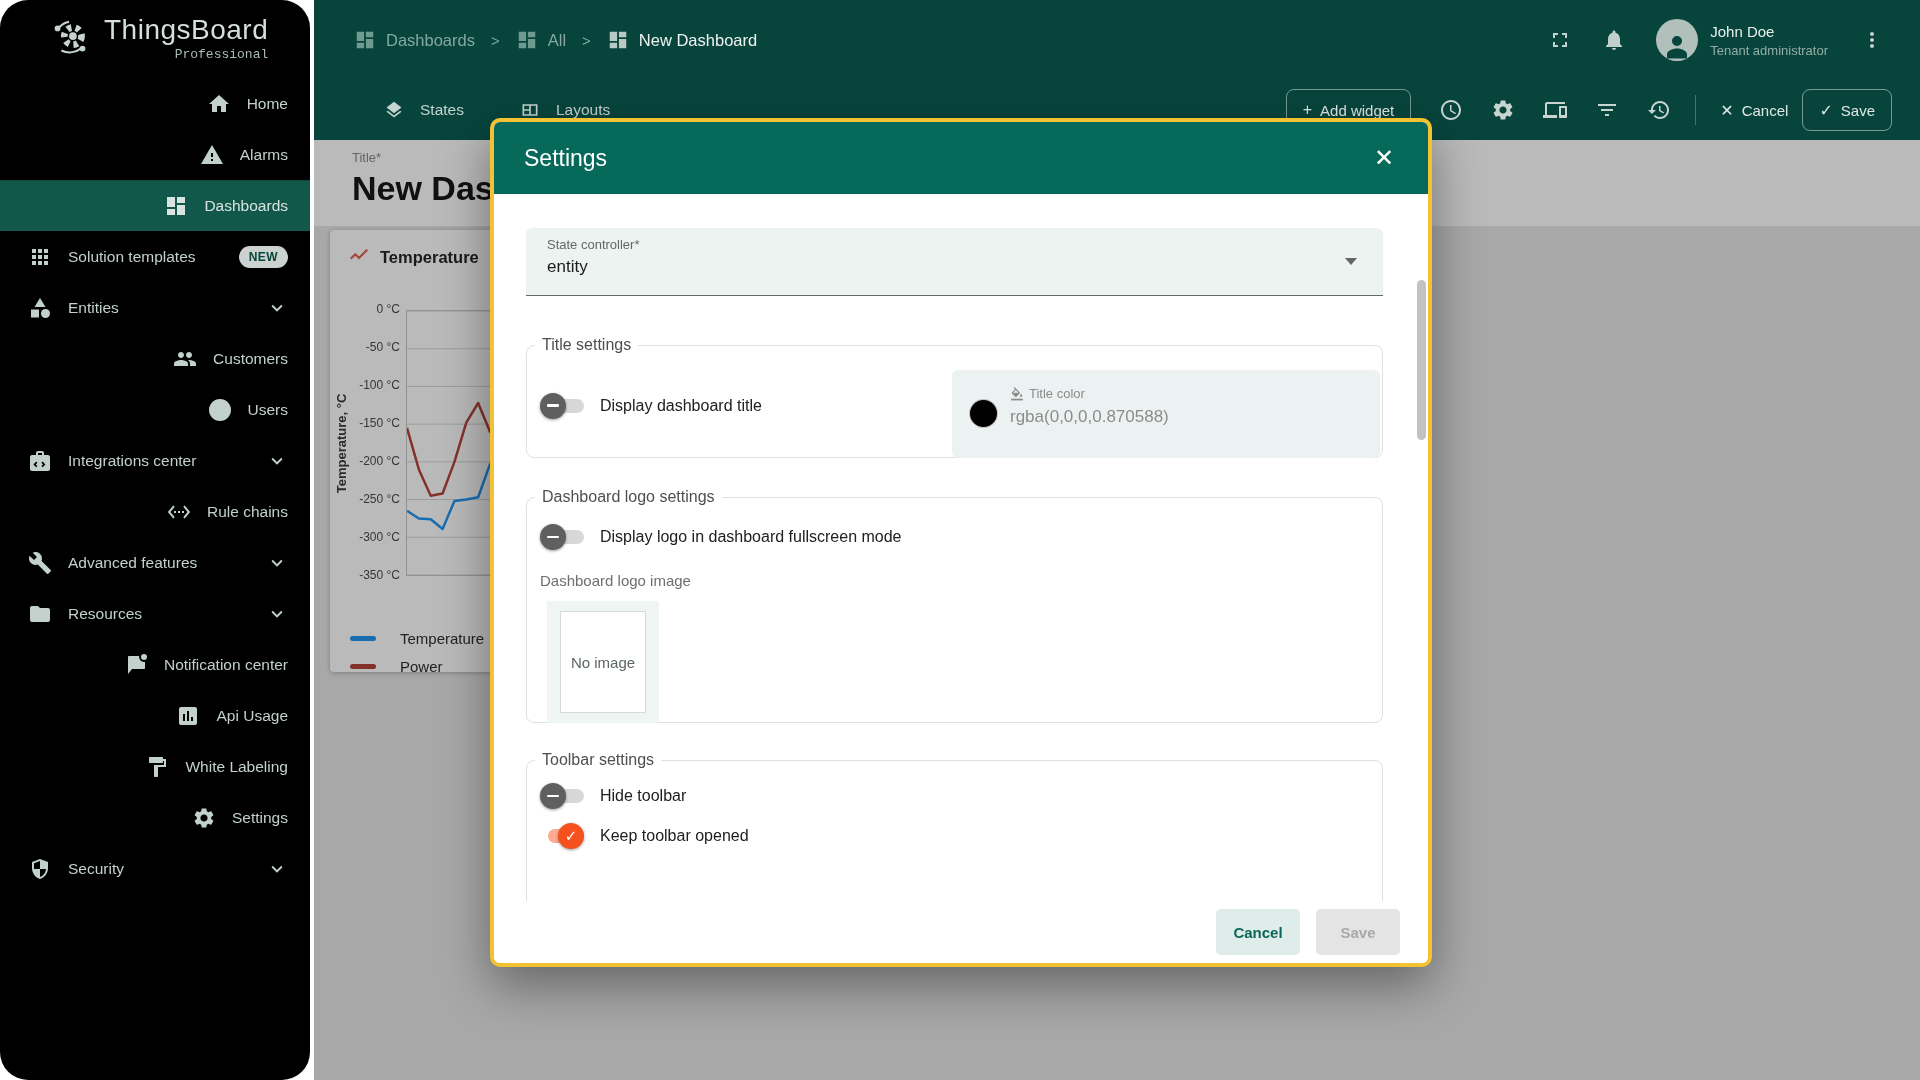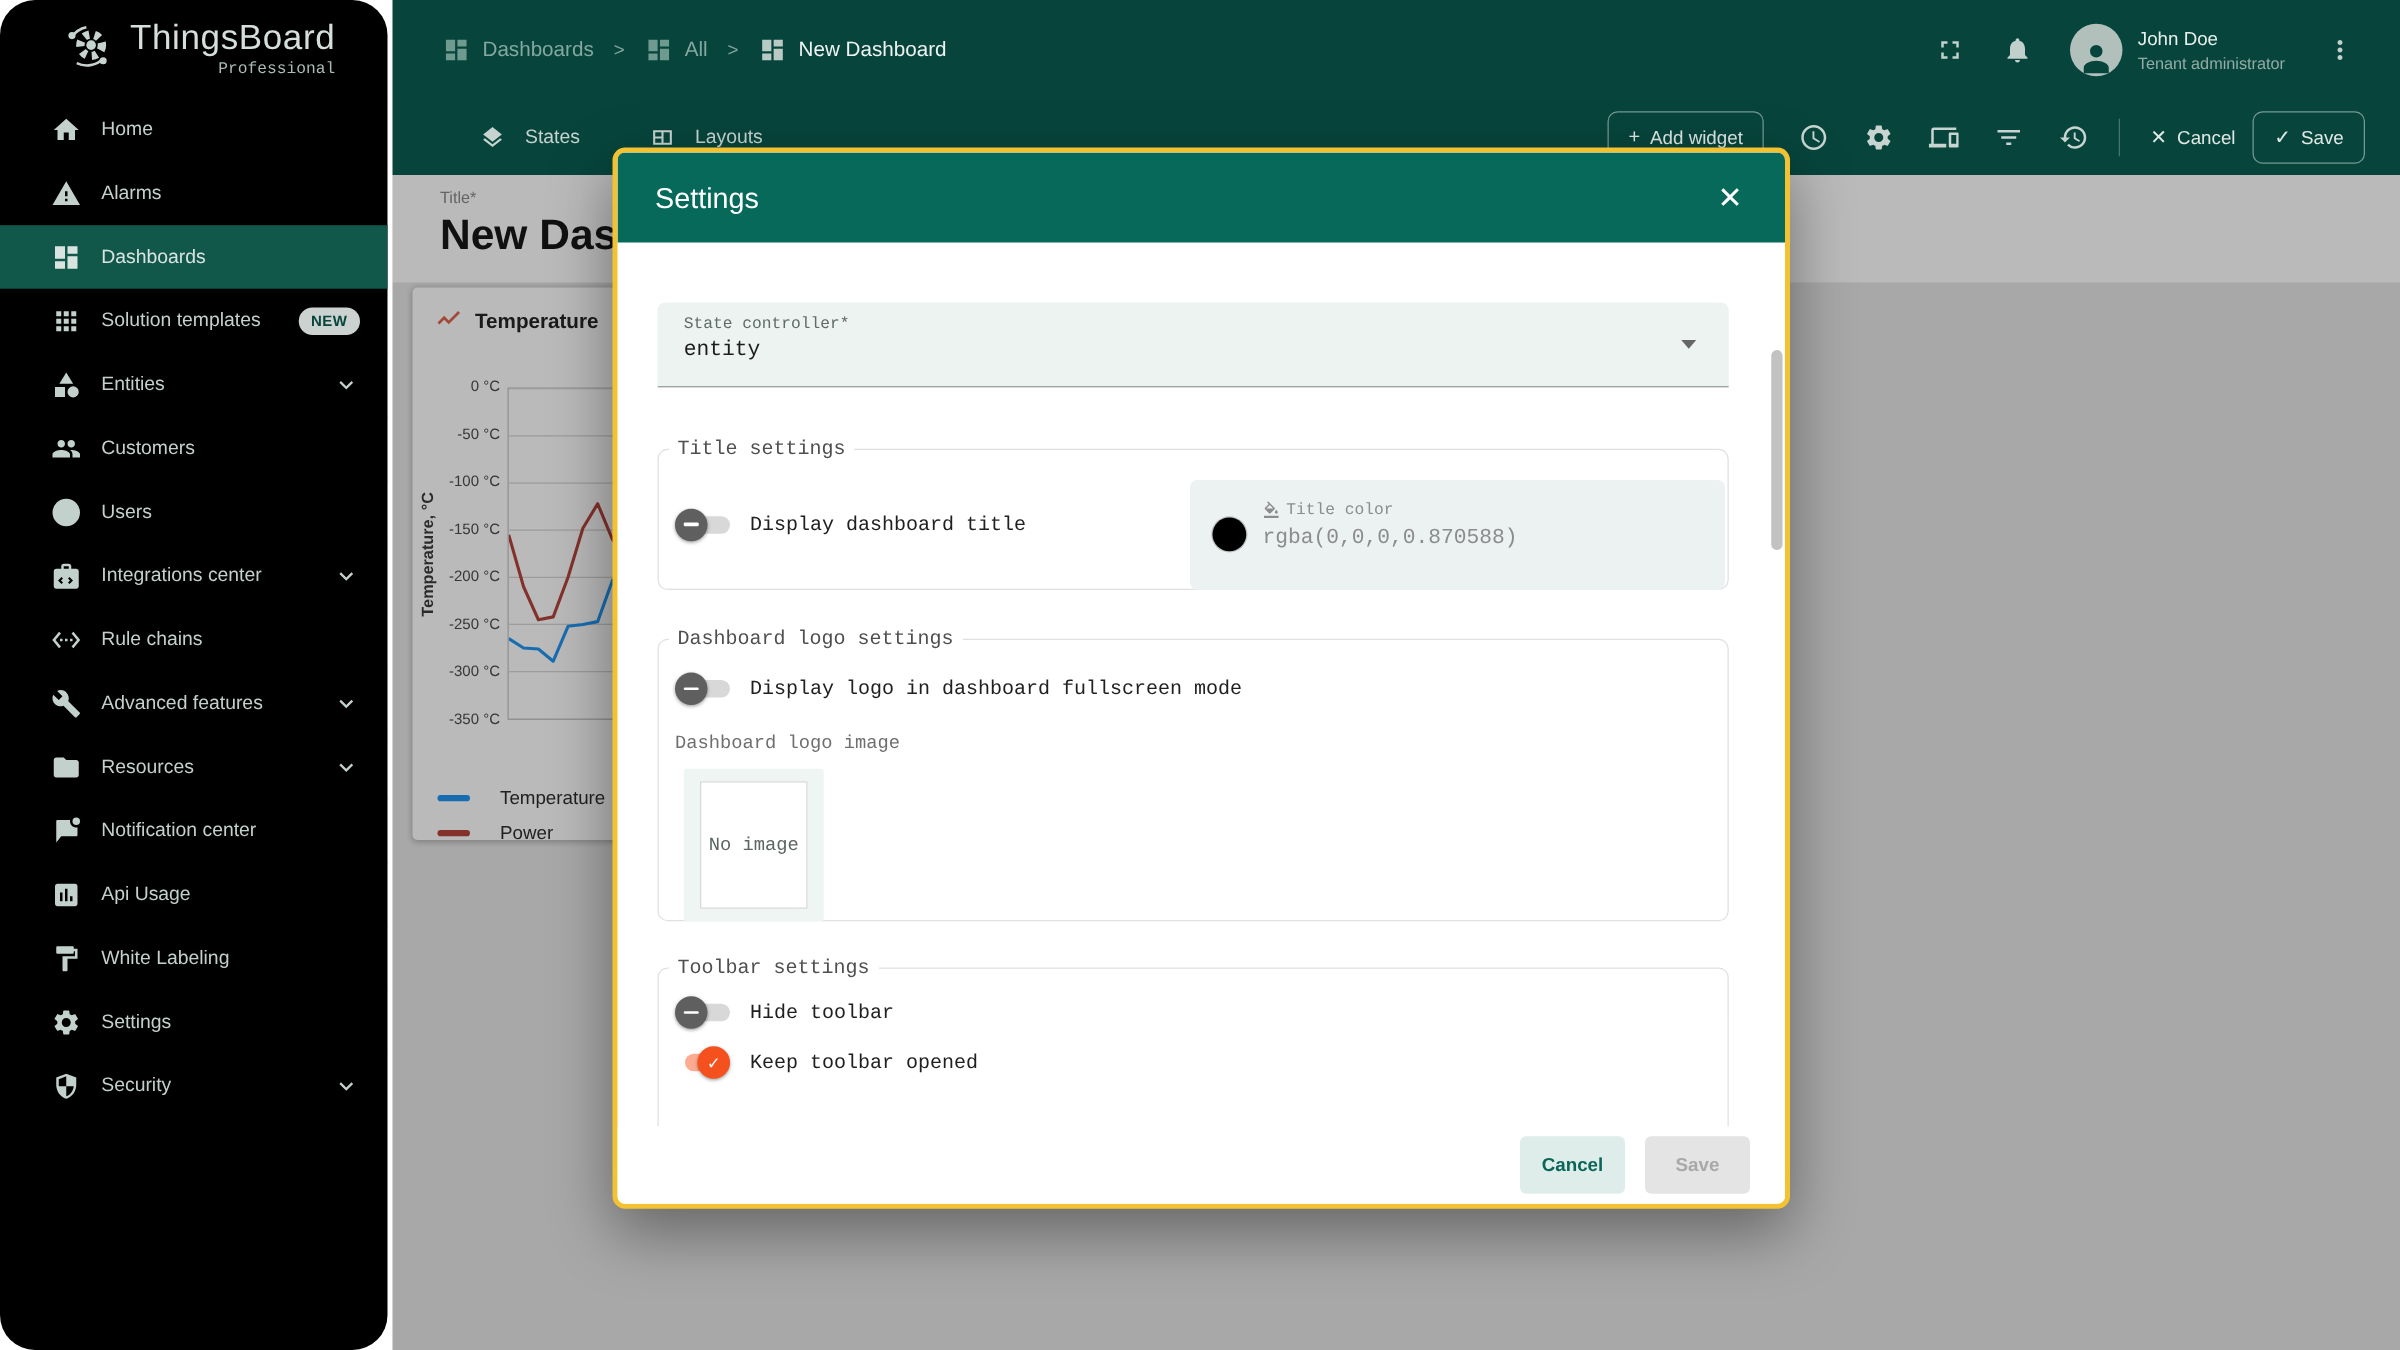--- a/index.html
+++ b/index.html
@@ -6,22 +6,22 @@
   html,body { width:1920px; height:1080px; overflow:hidden;
     font-family:"Liberation Sans","DejaVu Sans",sans-serif; background:#fff; }
 
   
   .sidebar { position:absolute; left:0; top:0; width:310px; height:1080px;
     background:#000000; z-index:2;border-radius:28px; }
   .logo-block { height:78px; display:flex; align-items:center; padding-left:48px; gap:10px; }
   .logo-glyph { width:46px; height:46px; color:#c6d3cf; }
   .logo-text { color:#d5dfdc; font-size:28px; font-weight:400; letter-spacing:.5px; line-height:1; }
   .logo-sub { color:#a9bcb7; font-size:13px; text-align:right; margin-top:3px;font-family:Liberation Mono, monospace; }
-  .nav-item { height:51px; display:flex; align-items:center; padding:0 22px 0 41px;
-    border-top:1px solid rgba(0,0,0,0.18); color:#c3d1cd; cursor:pointer; }
+  .nav-item { height:51px; display:flex; align-items:center; padding:0 22px 0 28px;
+    border-top:1px solid rgba(0,0,0,0.18); color:#c3d1cd; cursor:pointer;justify-content:flex-end; }
   .nav-item.active { background:#11584b; color:#d9e4e1; }
   .nav-ic { width:24px; height:24px; flex:none; display:flex; }
   .nav-ic svg { width:24px; height:24px; fill:currentColor; }
   .nav-label { font-size:15.5px; margin-left:16px; white-space:nowrap; }
   .nav-chevron { margin-left:auto; width:22px; height:22px; }
   .nav-chevron svg { width:22px; height:22px; fill:currentColor; }
   .nav-badge { margin-left:auto; background:#ccd2d0; color:#07453c; font-size:12px;
     font-weight:bold; padding:4px 10px; border-radius:11px; letter-spacing:.4px; }
 
   
@@ -84,21 +84,21 @@
 
   
   .modal { position:absolute; left:490px; top:118px; width:942px; height:849px; z-index:20;
     border:4px solid #f2c233; border-radius:10px; overflow:hidden; background:#fff;
     box-shadow:0 18px 50px rgba(0,0,0,.4); display:flex; flex-direction:column; }
   .modal-header { height:72px; flex:none; background:#07695a; display:flex; align-items:center;
     padding:0 26px 0 30px; }
   .modal-title { color:#fff; font-size:23px; font-weight:500; }
   .modal-close { margin-left:auto; color:#fff; font-size:24px; width:36px; height:36px;
     display:flex; align-items:center; justify-content:center; cursor:pointer; }
-  .modal-body { flex:1; position:relative; overflow:hidden; padding:48px 45px 0 32px;font-family:Liberation Mono, monospace; }
+  .modal-body { flex:1; position:relative; overflow:hidden; padding:34px 45px 0 32px; }
   .scroll-thumb { position:absolute; right:2px; top:86px; width:9px; height:160px;
     background:#c2c2c2; border-radius:5px; }
 
   .sel-field { height:68px; background:#edf3f1; border-radius:6px 6px 0 0;
     border-bottom:1px solid #5e6d68; position:relative; padding:9px 0 0 21px; cursor:pointer; }
   .sel-label { font-size:13px; color:#5e6b66; }
   .sel-value { font-size:17px; color:#1c1c1c; margin-top:5px; }
   .sel-arrow { position:absolute; right:26px; top:30px; width:0; height:0;
     border-left:6px solid transparent; border-right:6px solid transparent; border-top:7px solid #666; }
 

